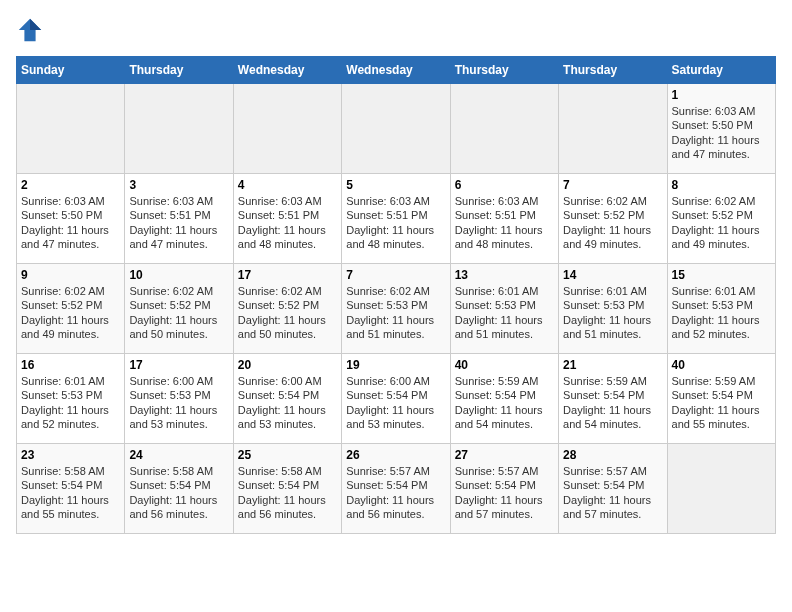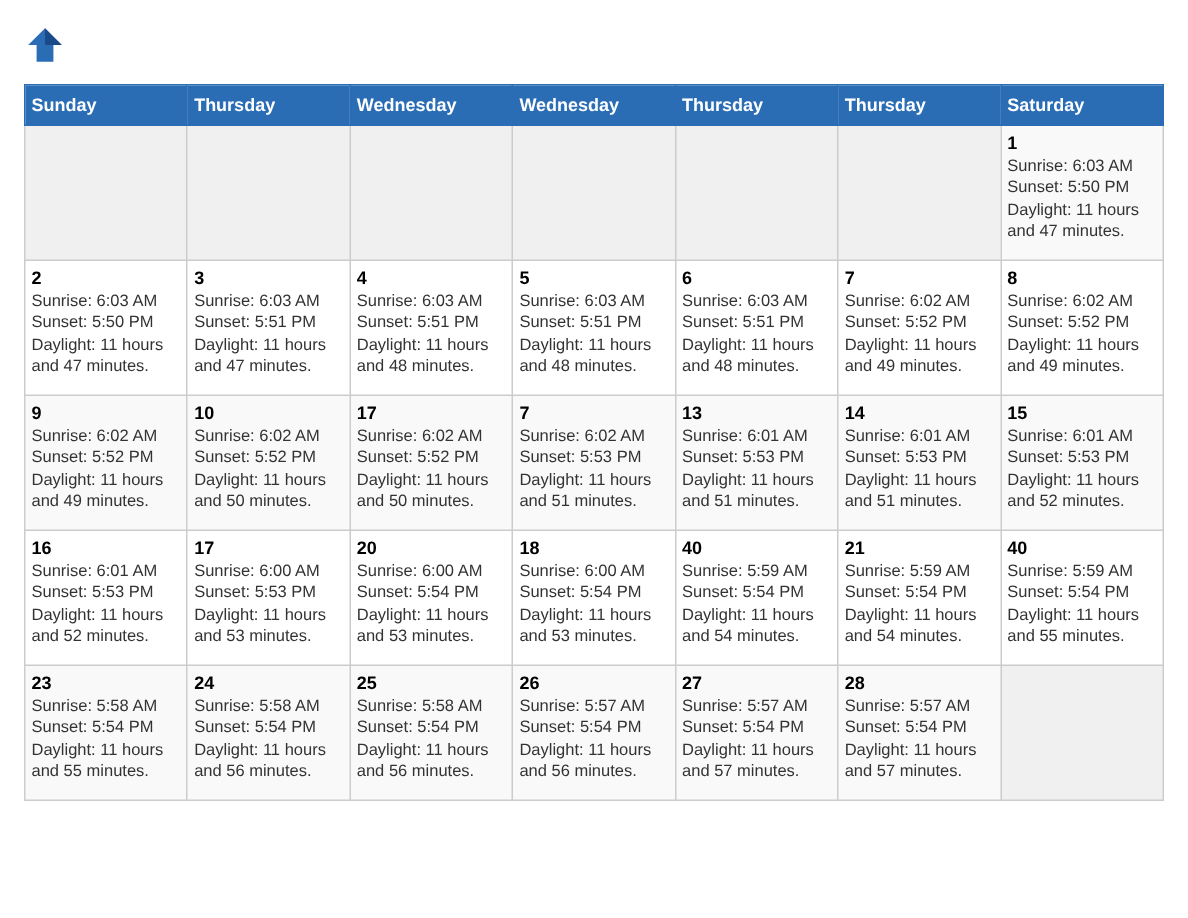--- a/index.html
+++ b/index.html
@@ -236,21 +236,21 @@
 Sunset: 5:53 PM
 Daylight: 11 hours and 53 minutes.</div>
         </td>
         <td>
           <span class="day-number">20</span>
           <div class="day-info" style="white-space: pre-line;">Sunrise: 6:00 AM
 Sunset: 5:54 PM
 Daylight: 11 hours and 53 minutes.</div>
         </td>
         <td>
-          <span class="day-number">18</span>
+          <span class="day-number">19</span>
           <div class="day-info" style="white-space: pre-line;">Sunrise: 6:00 AM
 Sunset: 5:54 PM
 Daylight: 11 hours and 53 minutes.</div>
         </td>
         <td>
           <span class="day-number">40</span>
           <div class="day-info" style="white-space: pre-line;">Sunrise: 5:59 AM
 Sunset: 5:54 PM
 Daylight: 11 hours and 54 minutes.</div>
         </td>

